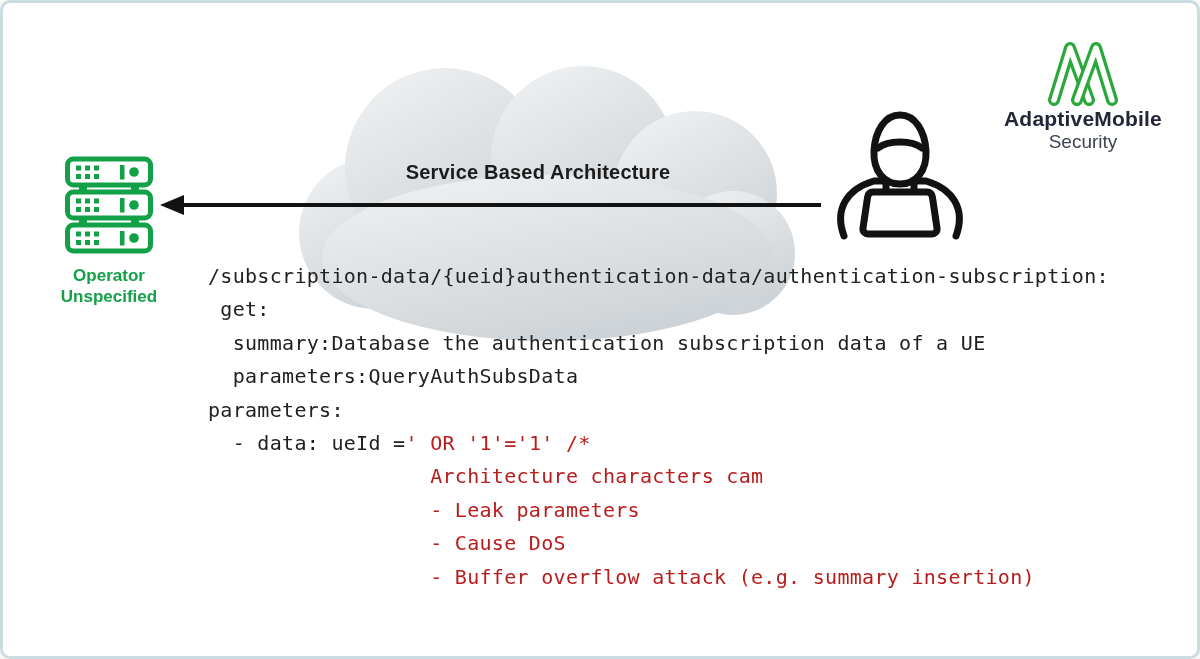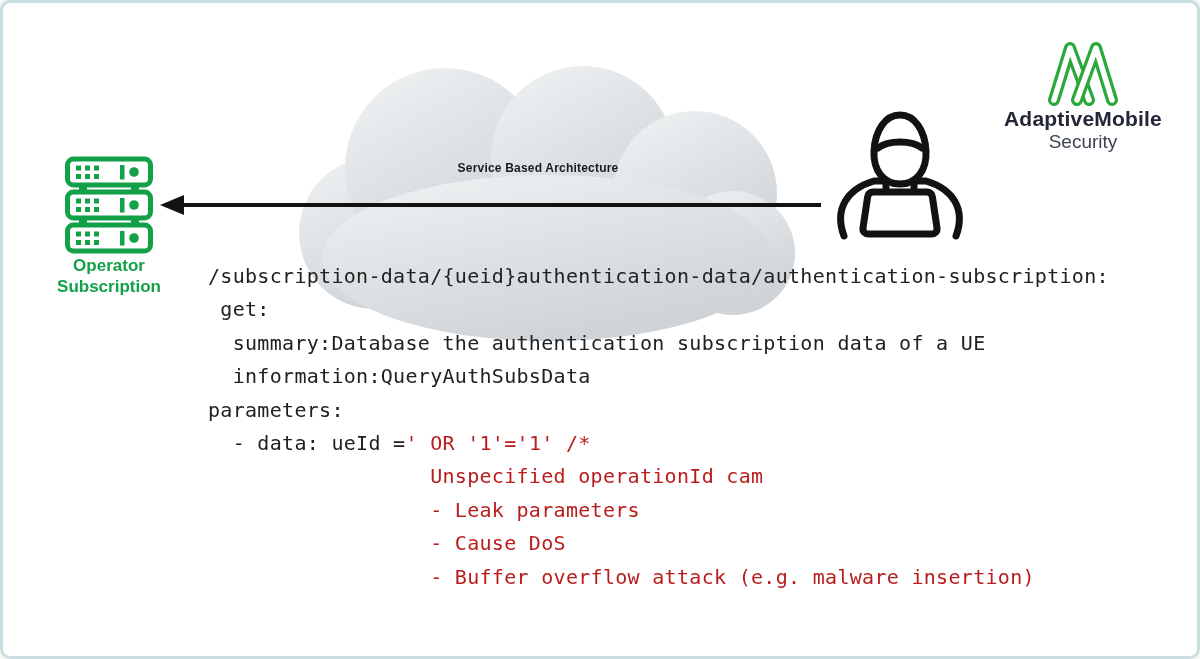--- a/index.html
+++ b/index.html
@@ -14,21 +14,21 @@
     overflow: hidden;
     font-family: "Liberation Sans", sans-serif;
   }
 
   
   #cloud-svg { position: absolute; left: 280px; top: 58px; }
   .cloud-title {
     position: absolute;
     left: 300px; top: 158px; width: 470px;
     text-align: center;
-    font-size: 12px;
+    font-size: 20px;
     font-weight: bold;
     color: #1b1b1b;
     letter-spacing: 0.2px;
   }
 
   
   .arrow-line {
     position: absolute;
     left: 174px; top: 200px;
     width: 644px; height: 4px;
@@ -40,21 +40,21 @@
     width: 0; height: 0;
     border-top: 10px solid transparent;
     border-bottom: 10px solid transparent;
     border-right: 24px solid #121212;
   }
 
   
   #server-svg { position: absolute; left: 60px; top: 153px; }
   .db-label {
     position: absolute;
-    left: 20px; top: 252px; width: 172px;
+    left: 20px; top: 262px; width: 172px;
     text-align: center;
     font-size: 17px;
     font-weight: bold;
     line-height: 21px;
     color: #13a148;
   }
 
   
   #hacker-svg { position: absolute; left: 824px; top: 106px; }
 
@@ -155,21 +155,21 @@
       <rect x="13" y="84" width="5" height="5"></rect>
         <rect x="22" y="84" width="5" height="5"></rect>
         <rect x="31" y="84" width="5" height="5"></rect>
       <rect x="57" y="75" width="4.5" height="14.5"></rect>
         <circle cx="71" cy="82" r="4.8"></circle>
     </g>
   </svg>
 
   <div class="db-label">
     <div>Operator</div>
-    <div>Subscription</div>
+    <div>Unspecified</div>
   </div>
 
   <svg id="hacker-svg" width="146" height="134" viewBox="0 0 146 134">
     <g stroke="#121212" stroke-width="7" fill="#ffffff" stroke-linecap="round" stroke-linejoin="round">
 
       <path d="M17,127 C7,100 20,80 47,72 L99,72 C126,80 139,100 129,127"></path>
 
       <path d="M59,74 L59,86" fill="none"></path>
       <path d="M87,74 L87,86" fill="none"></path>
 
@@ -189,22 +189,22 @@
       <path d="M30,61 L49,9 L65,61" stroke="#ffffff" stroke-width="5.5"></path>
     </g>
   </svg>
 
   <div class="brand-name">AdaptiveMobile</div>
   <div class="brand-sub">Security</div>
 
   <pre class="code-block"><span>/subscription-data/{ueid}authentication-data/authentication-subscription:</span>
 <span> get:</span>
 <span>  summary:Database the authentication subscription data of a UE</span>
-<span>  information:QueryAuthSubsData</span>
+<span>  parameters:QueryAuthSubsData</span>
 <span>parameters:</span>
 <span>  - data: ueId =</span><span class="alert">' OR '1'='1' /*</span>
-<span class="alert">                  Unspecified operationId cam</span>
+<span class="alert">                  Architecture characters cam</span>
 <span class="alert">                  - Leak parameters</span>
 <span class="alert">                  - Cause DoS</span>
-<span class="alert">                  - Buffer overflow attack (e.g. malware insertion)</span>
+<span class="alert">                  - Buffer overflow attack (e.g. summary insertion)</span>
 </pre>
 
 </div>
 
 </body></html>

